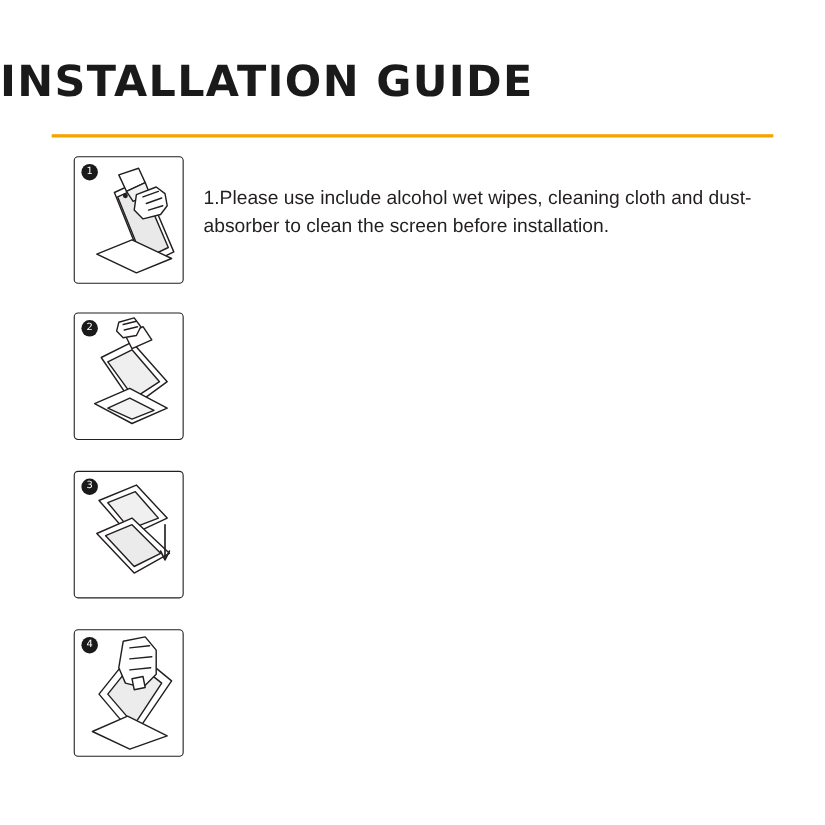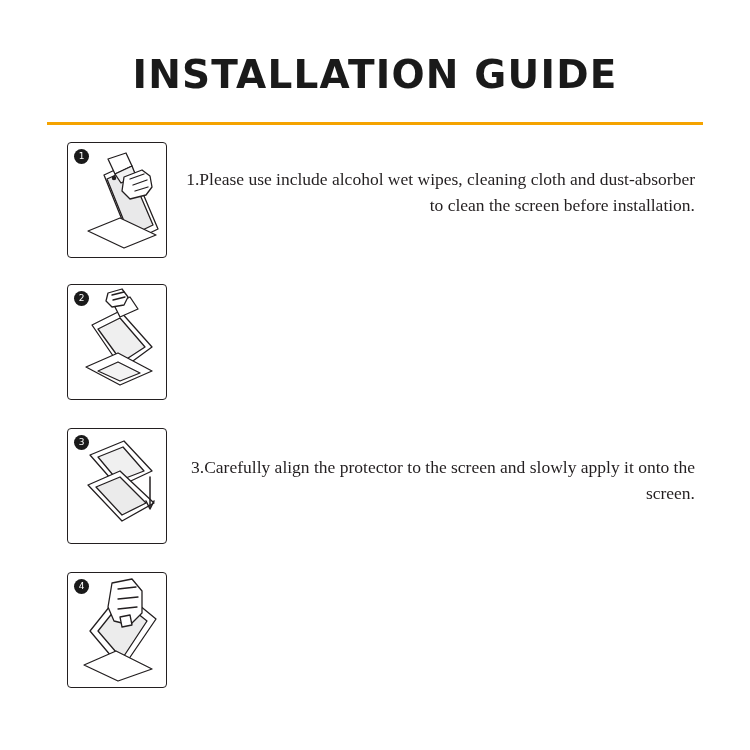--- a/index.html
+++ b/index.html
@@ -18,21 +18,20 @@
     position: relative;
     width: 750px;
     height: 750px;
     box-sizing: border-box;
   }
   .title-wrap {
     position: absolute;
     left: 0;
     right: 0;
     top: 52px;
-    text-align: center;
   }
   .title {
     font-size: 39px;
     font-weight: bold;
     letter-spacing: 1.2px;
     color: #1a1a1a;
     font-family: "DejaVu Sans", "Liberation Sans", sans-serif;
   }
   .rule {
     position: absolute;
@@ -81,23 +80,22 @@
     font-size: 9px;
     line-height: 15px;
     text-align: center;
     font-family: "DejaVu Sans", "Liberation Sans", sans-serif;
   }
   .step-text {
     margin-left: 18px;
     font-size: 17.5px;
     line-height: 26px;
     color: #231f20;
-    font-family: Liberation Serif, serif;
+    font-family: Liberation Sans, sans-serif;
     max-width: 510px;
-    text-align: right;
   }
   .s1 { margin-top: 0px; }
   .s1 .step-text { padding-top: 24px; }
   .s2 { margin-top: 26px; }
   .s2 .step-text { padding-top: 18px; }
   .s3 { margin-top: 28px; }
   .s3 .step-text { padding-top: 26px; }
   .s4 { margin-top: 28px; }
   .s4 .step-text { padding-top: 30px; }
 </style>
@@ -171,21 +169,20 @@
 
             <path d="M20 56 L52 42 L86 74 L54 92 Z" fill="#ffffff"></path>
             <path d="M28 58 L52 48 L78 74 L54 86 Z" fill="#ebebeb"></path>
 
             <path d="M82 48 L82 78" stroke-width="1.5"></path>
             <path d="M78 72 L82 80 L86 72" stroke-width="1.5"></path>
           </g>
         </svg>
         <div class="badge">3</div>
       </div>
-      <div class="step-text">3.Carefully align the protector to  the screen and slowly apply it onto the screen.</div>
     </div>
 
     <div class="step s4">
       <div class="step-figure">
         <svg width="98" height="114" viewBox="0 0 98 114" xmlns="http://www.w3.org/2000/svg">
           <g fill="none" stroke="#231f20" stroke-width="1.3" stroke-linejoin="round" stroke-linecap="round">
 
             <path d="M22 58 L54 18 L88 46 L54 96 Z" fill="#ffffff"></path>
             <path d="M30 58 L54 28 L79 48 L54 86 Z" fill="#ececec"></path>
 

